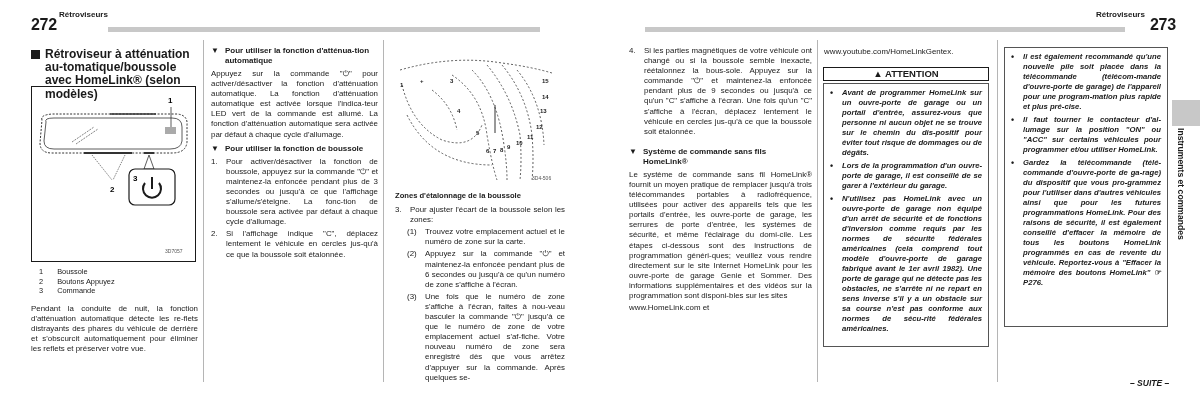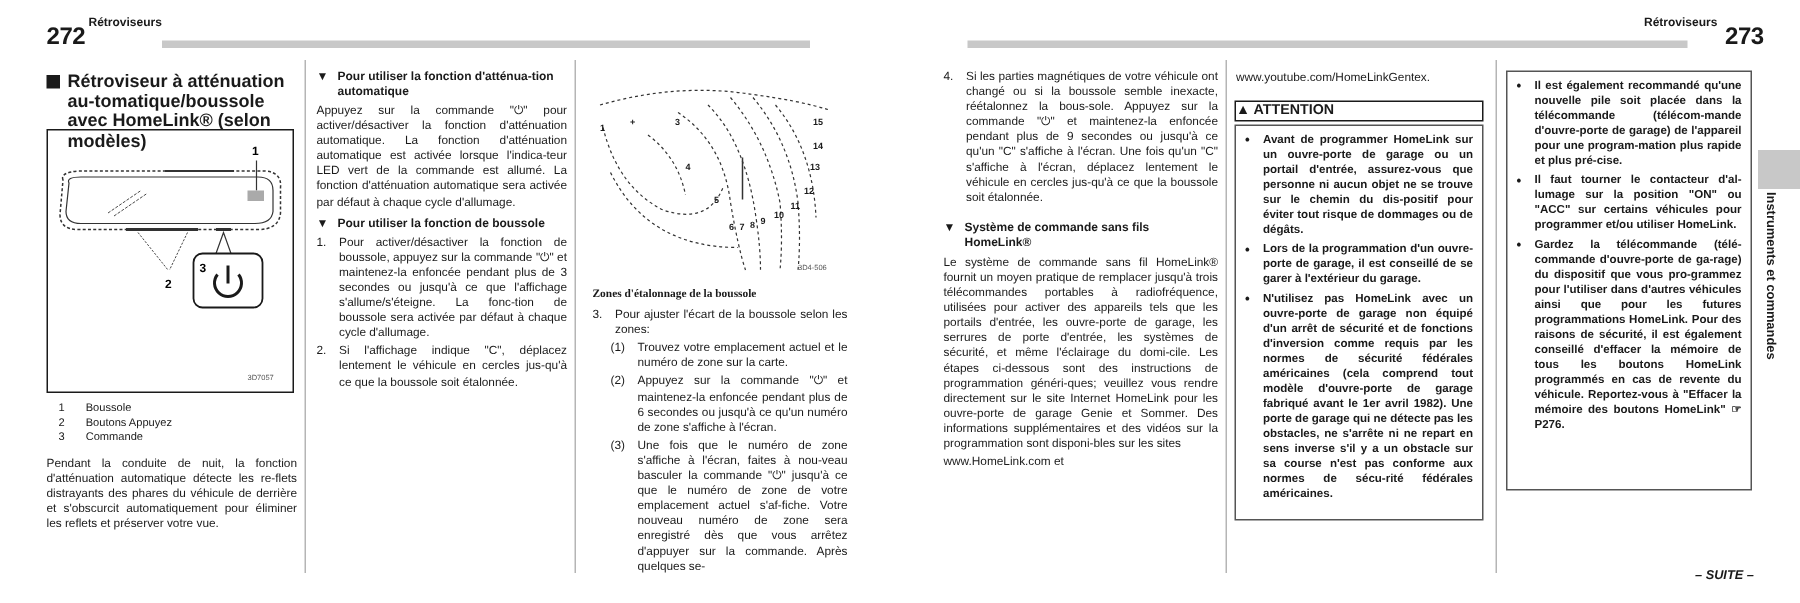--- a/index.html
+++ b/index.html
@@ -30,31 +30,31 @@
     .sub-ol { display: flex; gap: 3px; margin-left: 12px; margin-bottom: 2px; }
     .sub-ol .n { flex: 0 0 15px; }
     .sub-ol .t { flex: 1; }
 
     .legend-row { display: flex; gap: 14px; font-size: 7.4px; line-height: 9.6px; padding-left: 8px; }
 
     
     .fig-mirror { position: absolute; left: 31px; top: 86px; width: 165px; height: 176px; border: 1.5px solid #1a1a1a; }
 
     
-    .att-title { position: absolute; left: 823px; top: 67px; width: 166px; height: 14px; border: 1px solid #1a1a1a; font-size: 9.5px; font-weight: bold; text-align: left; line-height: 12px; }
+    .att-title { position: absolute; left: 823px; top: 67px; width: 166px; height: 14px; border: 1px solid #1a1a1a; font-size: 9.5px; font-weight: bold; text-align: center; line-height: 12px; }
     .warn-box { position: absolute; border: 1px solid #555; padding: 4px 6px 4px 6px; font-size: 7.7px; line-height: 10px; font-weight: bold; text-align: justify; }
     .bullet { display: flex; gap: 8px; margin-bottom: 3px; }
     .bullet .dot { flex: 0 0 4px; font-size: 9px; line-height: 10px; }
-    .bullet .t { flex: 1; }
+    .bullet .t { flex: 1; font-style: italic; }
 
     .side-tab { position: absolute; left: 1172px; top: 100px; width: 28px; height: 26px; background: #c8c8c8; }
     .side-text { position: absolute; left: 1176px; top: 128px; writing-mode: vertical-rl; font-size: 8.6px; font-weight: bold; color: #1a1a1a; }
 
     .suite { position: absolute; left: 1130px; top: 378px; font-size: 8.5px; font-weight: bold; font-style: italic; }
-    .caption-bold { font-weight: bold; font-size: 7.6px; font-family: Liberation Serif, serif; }
+    .caption-bold { font-weight: bold; font-size: 7.6px; }
   </style>
 </head>
 <body>
 
 <div class="page-num" style="left:31px;">272</div>
 <div class="page-sec" style="left:59px;">Rétroviseurs</div>
 <div class="hdr-bar" style="left:108px; width:432px;"></div>
 
 <div class="hdr-bar" style="left:645px; width:480px;"></div>
 <div class="page-sec" style="left:1096px;">Rétroviseurs</div>

